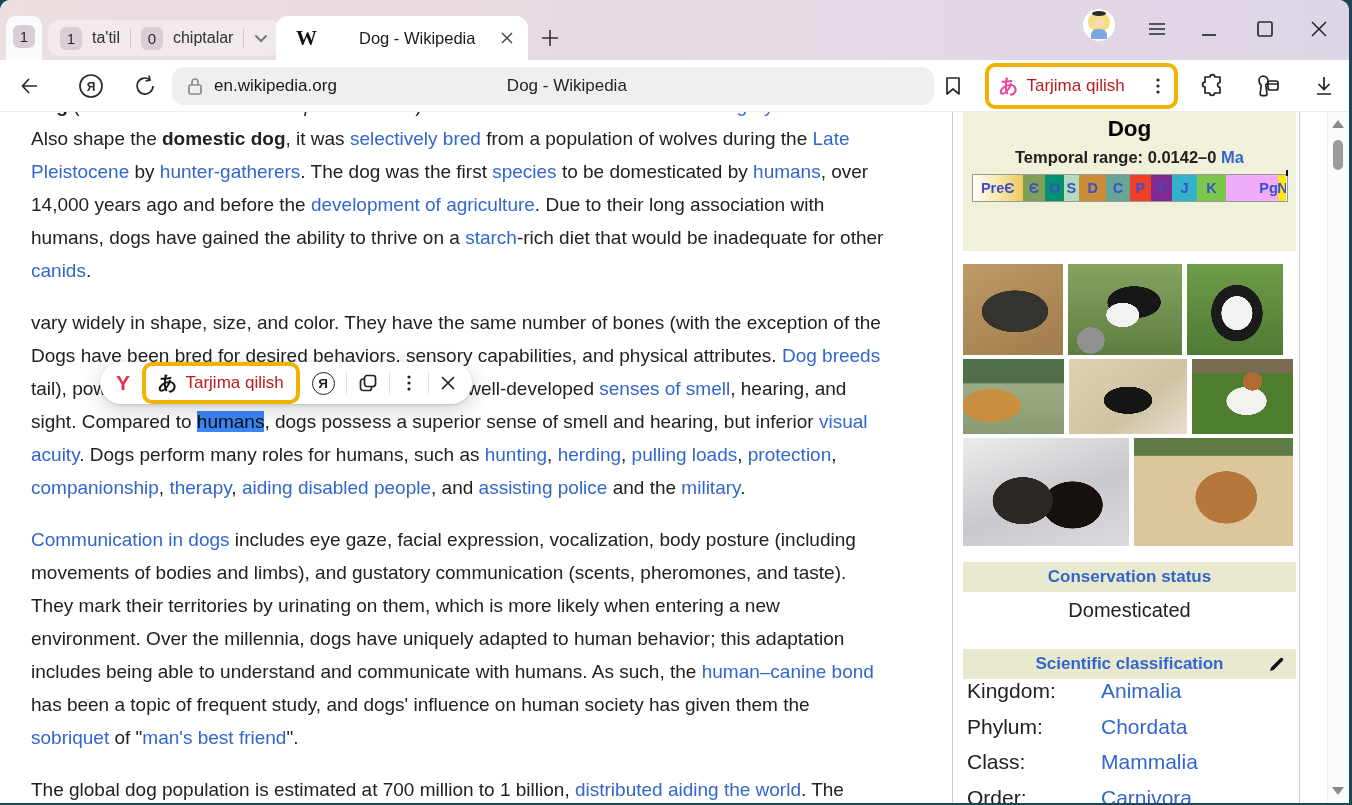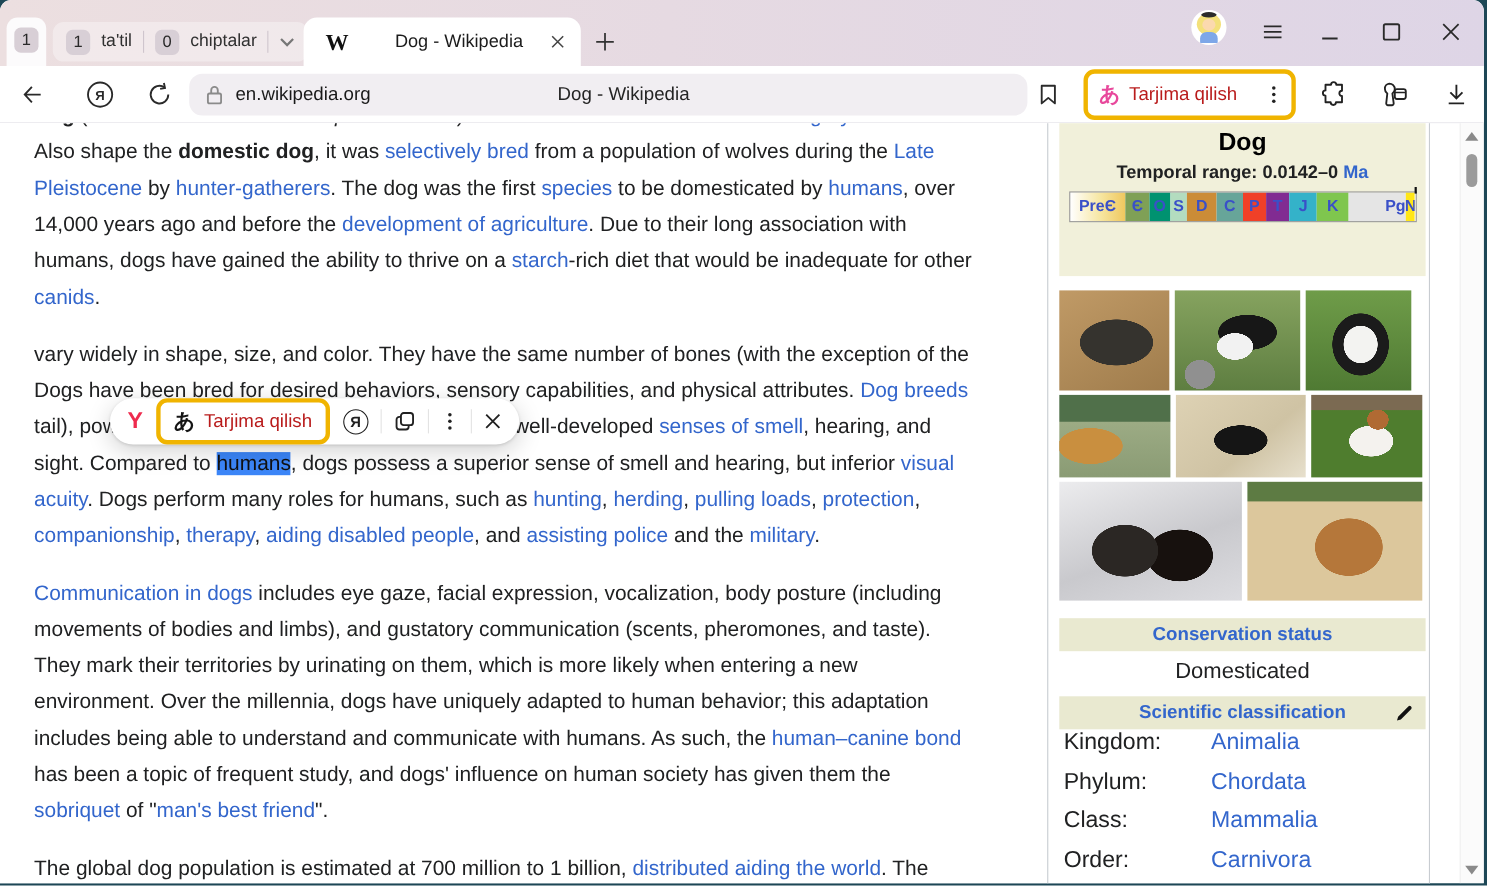--- a/index.html
+++ b/index.html
@@ -303,21 +303,21 @@
         <div class="ts-seg" style="flex-grow: 62; flex-basis: 0px; background: linear-gradient(90deg, rgb(255, 255, 255), rgb(246, 230, 161) 55%, rgb(239, 199, 94));">PreЄ</div>
             <div class="ts-seg" style="flex-grow: 27; flex-basis: 0px; background: rgb(127, 160, 86);">Є</div>
             <div class="ts-seg" style="flex-grow: 23; flex-basis: 0px; background: rgb(0, 146, 112);">O</div>
             <div class="ts-seg" style="flex-grow: 19; flex-basis: 0px; background: rgb(179, 220, 191);">S</div>
             <div class="ts-seg" style="flex-grow: 33; flex-basis: 0px; background: rgb(203, 140, 55);">D</div>
             <div class="ts-seg" style="flex-grow: 29; flex-basis: 0px; background: rgb(103, 165, 153);">C</div>
             <div class="ts-seg" style="flex-grow: 26; flex-basis: 0px; background: rgb(240, 64, 40);">P</div>
             <div class="ts-seg" style="flex-grow: 26; flex-basis: 0px; background: rgb(129, 43, 146);">T</div>
             <div class="ts-seg" style="flex-grow: 31; flex-basis: 0px; background: rgb(52, 178, 201);">J</div>
             <div class="ts-seg" style="flex-grow: 35; flex-basis: 0px; background: rgb(127, 198, 78);">K</div>
-            <div class="ts-seg" style="flex-grow: 24; flex-basis: 0px; background: #e5e5e5; padding-left: 33px;">Pg</div>
+            <div class="ts-seg" style="flex-grow: 24; flex-basis: 0px; background: #f0abfc; padding-left: 33px;">Pg</div>
             <div class="ts-seg" style="flex-grow: 10; flex-basis: 0px; background: rgb(255, 230, 25);">N</div>
           </div>
       </div>
       <div class="photo-grid" id="dog-grid">
           <div class="prow">
             <div class="photo ph1" title="running-merle-dog" style="width: 100px; height: 91px;"></div>
             <div class="photo ph2" title="black-and-white-dog-on-grass" style="width: 114px; height: 91px;"></div>
             <div class="photo ph3" title="japanese-chin-on-lawn" style="width: 96px; height: 91px;"></div>
           </div>
           <div class="prow">
@@ -327,21 +327,21 @@
           </div>
           <div class="prow">
             <div class="photo ph7" title="sled-dogs-in-snow" style="width: 166px; height: 108px;"></div>
             <div class="photo ph8" title="dog-nursing-puppies-on-beach" style="width: 159px; height: 108px;"></div>
           </div>
         </div>
       <div class="ib-header">
         <span>Conservation status</span>
       </div>
       <div class="ib-status">Domesticated</div>
-      <div class="ib-header" style="margin-top:4px;">
+      <div class="ib-header" style="margin-top:20px;">
         <span>Scientific classification</span>
         <span class="pencil">
           <svg width="18" height="18" viewBox="0 0 18 18">
               <path d="M2 16 L3 12.5 L12.5 3 a1.8 1.8 0 0 1 2.5 2.5 L5.5 15 Z" fill="#111"></path>
             </svg>
         </span>
       </div>
       <div id="class-rows">
           <div class="crow">
             <span class="clabel">Kingdom:</span>

